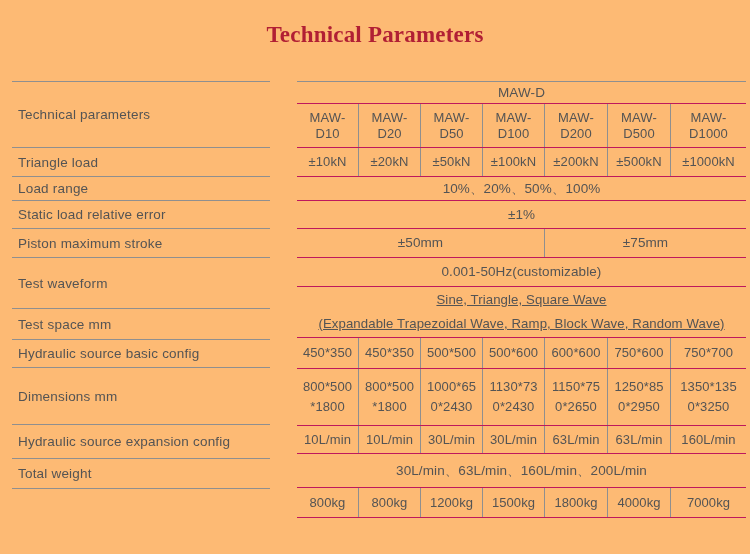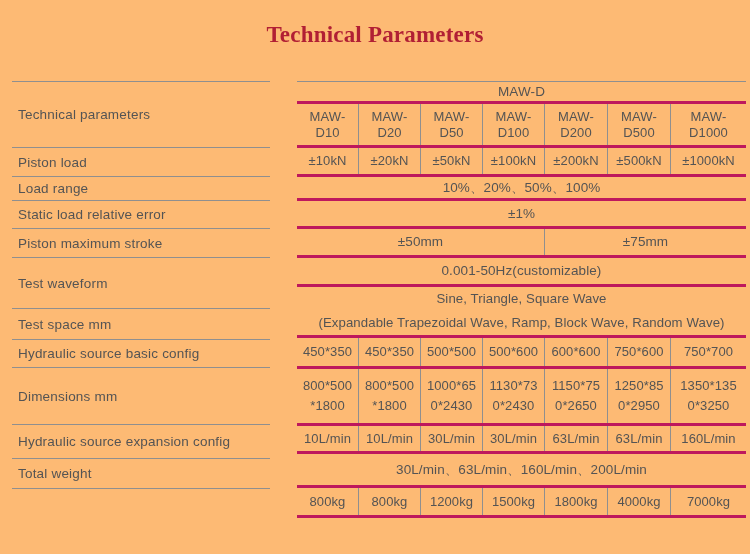--- a/index.html
+++ b/index.html
@@ -25,53 +25,53 @@
     box-sizing:border-box;border-bottom:1px solid #8f8f8f;
     padding-left:6px;font-size:13.5px;font-weight:300;letter-spacing:0.2px;
   }
   
   .tbl{
     position:absolute;left:297px;top:81px;width:449px;
     border-top:1px solid #8f8f8f;font-weight:300;
   }
   .trow{
     display:flex;box-sizing:border-box;
-    border-bottom:3px solid #be185d;
+    border-bottom:1px solid #be185d;
   }
   .cell{
     display:flex;align-items:center;justify-content:center;
     box-sizing:border-box;text-align:center;
     font-size:13px;letter-spacing:0.1px;
     white-space:pre-line;line-height:16px;
     overflow:hidden;
   }
   .cols .cell{width:62px;border-right:1px solid #8f8f8f;}
   .cols .cell:nth-child(5),.cols .cell:nth-child(6){width:63px;}
   .cols .cell:nth-child(7){width:75px;border-right:none;}
   .span .cell{width:100%;border-right:none;font-size:13.5px;}
   .half .cell{border-right:1px solid #8f8f8f;font-size:13.5px;}
   .half .cell.c1{width:248px;}
   .half .cell.c2{width:201px;border-right:none;}
   .dims .cell{line-height:20px;}
-  .wave .cell{line-height:24px;font-size:13.2px;}
+  .wave .cell{line-height:24px;font-size:13.2px;text-decoration:underline;}
   
   .h22{height:22px}.h44{height:44px}.h29{height:29px}.h24{height:24px}
   .h28{height:28px}.h51{height:51px}.h31{height:31px}.h57{height:57px}
   .h34{height:34px}.h30{height:30px}.h66{height:66px}
 </style>
 </head>
 <body>
 
 <div class="page">
 
   <h1 class="title">Technical Parameters</h1>
 
   <div class="labels">
     <div class="lrow h66">Technical parameters</div>
-    <div class="lrow h29">Piston load</div>
+    <div class="lrow h29">Triangle load</div>
     <div class="lrow h24">Load range</div>
     <div class="lrow h28">Static load relative error</div>
     <div class="lrow h29">Piston maximum stroke</div>
     <div class="lrow h51">Test waveform</div>
     <div class="lrow h31">Test space mm</div>
     <div class="lrow h28">Hydraulic source basic config</div>
     <div class="lrow h57">Dimensions mm</div>
     <div class="lrow h34">Hydraulic source expansion config</div>
     <div class="lrow h30">Total weight</div>
   </div>

